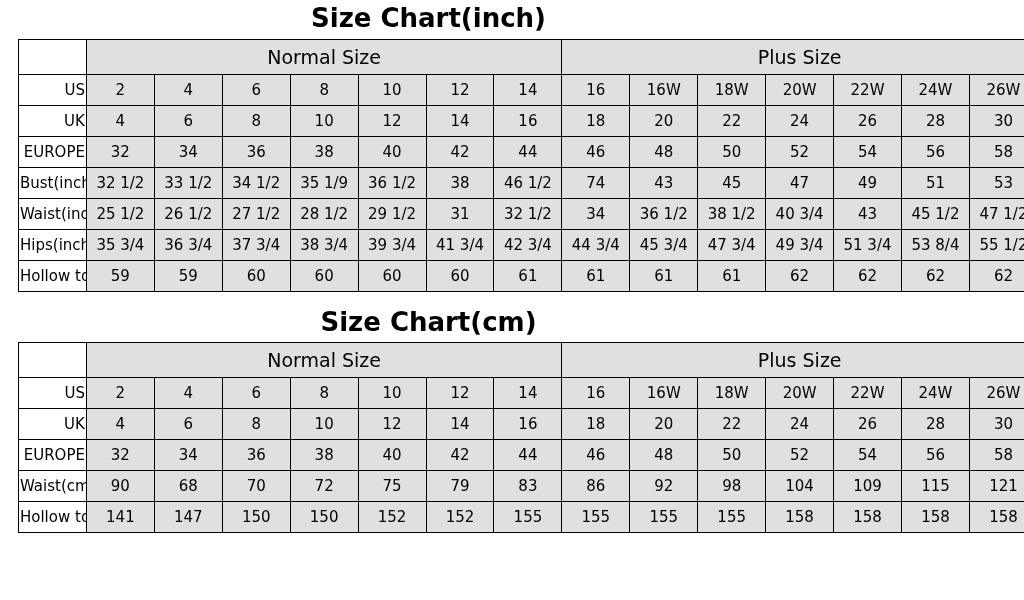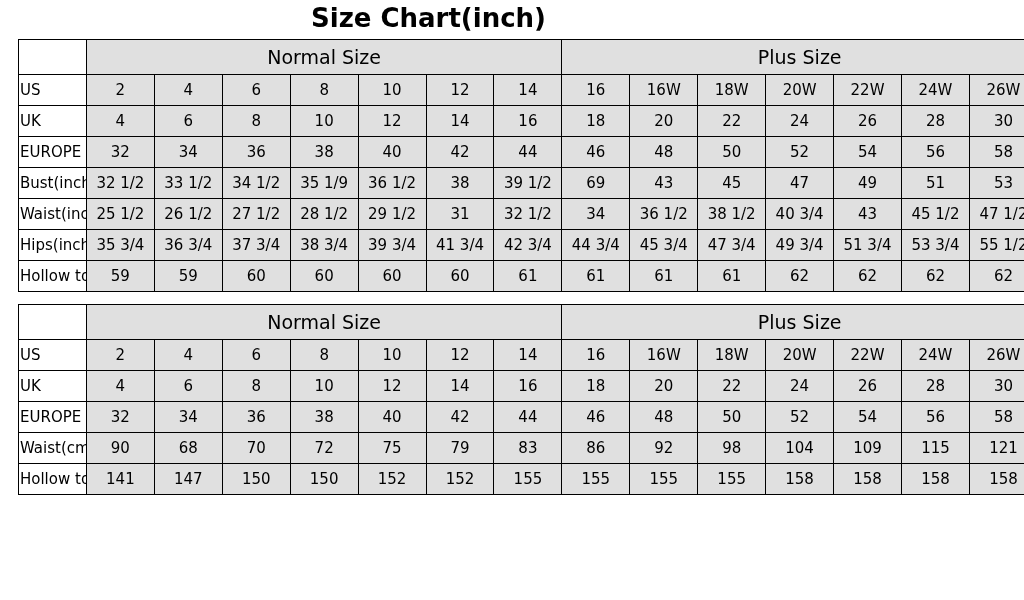--- a/index.html
+++ b/index.html
@@ -49,21 +49,21 @@
     font-family: "DejaVu Sans", sans-serif;
     height: 30px;
     padding: 0 1px;
     overflow: hidden;
     white-space: nowrap;
   }
   table.size-table td.label-cell {
     background: #ffffff;
     font-size: 15px;
     width: 190px;
-    text-align: left;
+    text-align: right;
   }
   table.size-table td.group-head {
     background: #e0e0e0;
     font-size: 19px;
     font-weight: normal;
     height: 34px;
   }
   table.size-table td.blank-corner {
     background: #ffffff;
     border: 1px solid #000000;
@@ -141,22 +141,22 @@
           <td class="data-cell">58</td>
         </tr>
         <tr>
           <td class="label-cell">Bust(inch)</td>
           <td class="data-cell">32 1/2</td>
           <td class="data-cell">33 1/2</td>
           <td class="data-cell">34 1/2</td>
           <td class="data-cell">35 1/9</td>
           <td class="data-cell">36 1/2</td>
           <td class="data-cell">38</td>
-          <td class="data-cell">39 1/2</td>
-          <td class="data-cell">69</td>
+          <td class="data-cell">46 1/2</td>
+          <td class="data-cell">74</td>
           <td class="data-cell">43</td>
           <td class="data-cell">45</td>
           <td class="data-cell">47</td>
           <td class="data-cell">49</td>
           <td class="data-cell">51</td>
           <td class="data-cell">53</td>
         </tr>
         <tr>
           <td class="label-cell">Waist(inch)</td>
           <td class="data-cell">25 1/2</td>
@@ -181,21 +181,21 @@
           <td class="data-cell">37 3/4</td>
           <td class="data-cell">38 3/4</td>
           <td class="data-cell">39 3/4</td>
           <td class="data-cell">41 3/4</td>
           <td class="data-cell">42 3/4</td>
           <td class="data-cell">44 3/4</td>
           <td class="data-cell">45 3/4</td>
           <td class="data-cell">47 3/4</td>
           <td class="data-cell">49 3/4</td>
           <td class="data-cell">51 3/4</td>
-          <td class="data-cell">53 3/4</td>
+          <td class="data-cell">53 8/4</td>
           <td class="data-cell">55 1/2</td>
         </tr>
         <tr>
           <td class="label-cell">Hollow to Floor(inch)</td>
           <td class="data-cell">59</td>
           <td class="data-cell">59</td>
           <td class="data-cell">60</td>
           <td class="data-cell">60</td>
           <td class="data-cell">60</td>
           <td class="data-cell">60</td>
@@ -208,20 +208,21 @@
           <td class="data-cell">62</td>
           <td class="data-cell">62</td>
         </tr>
       </tbody>
     </table>
   </div>
 
   <div class="spacer"></div>
 
   <div class="chart-block">
+    <div class="chart-title">Size Chart(cm)</div>
     <table class="size-table">
       <tbody>
         <tr>
           <td class="blank-corner"></td>
           <td class="group-head" colspan="7">Normal Size</td>
           <td class="group-head" colspan="7">Plus Size</td>
         </tr>
         <tr>
           <td class="label-cell">US</td>
           <td class="data-cell">2</td>

